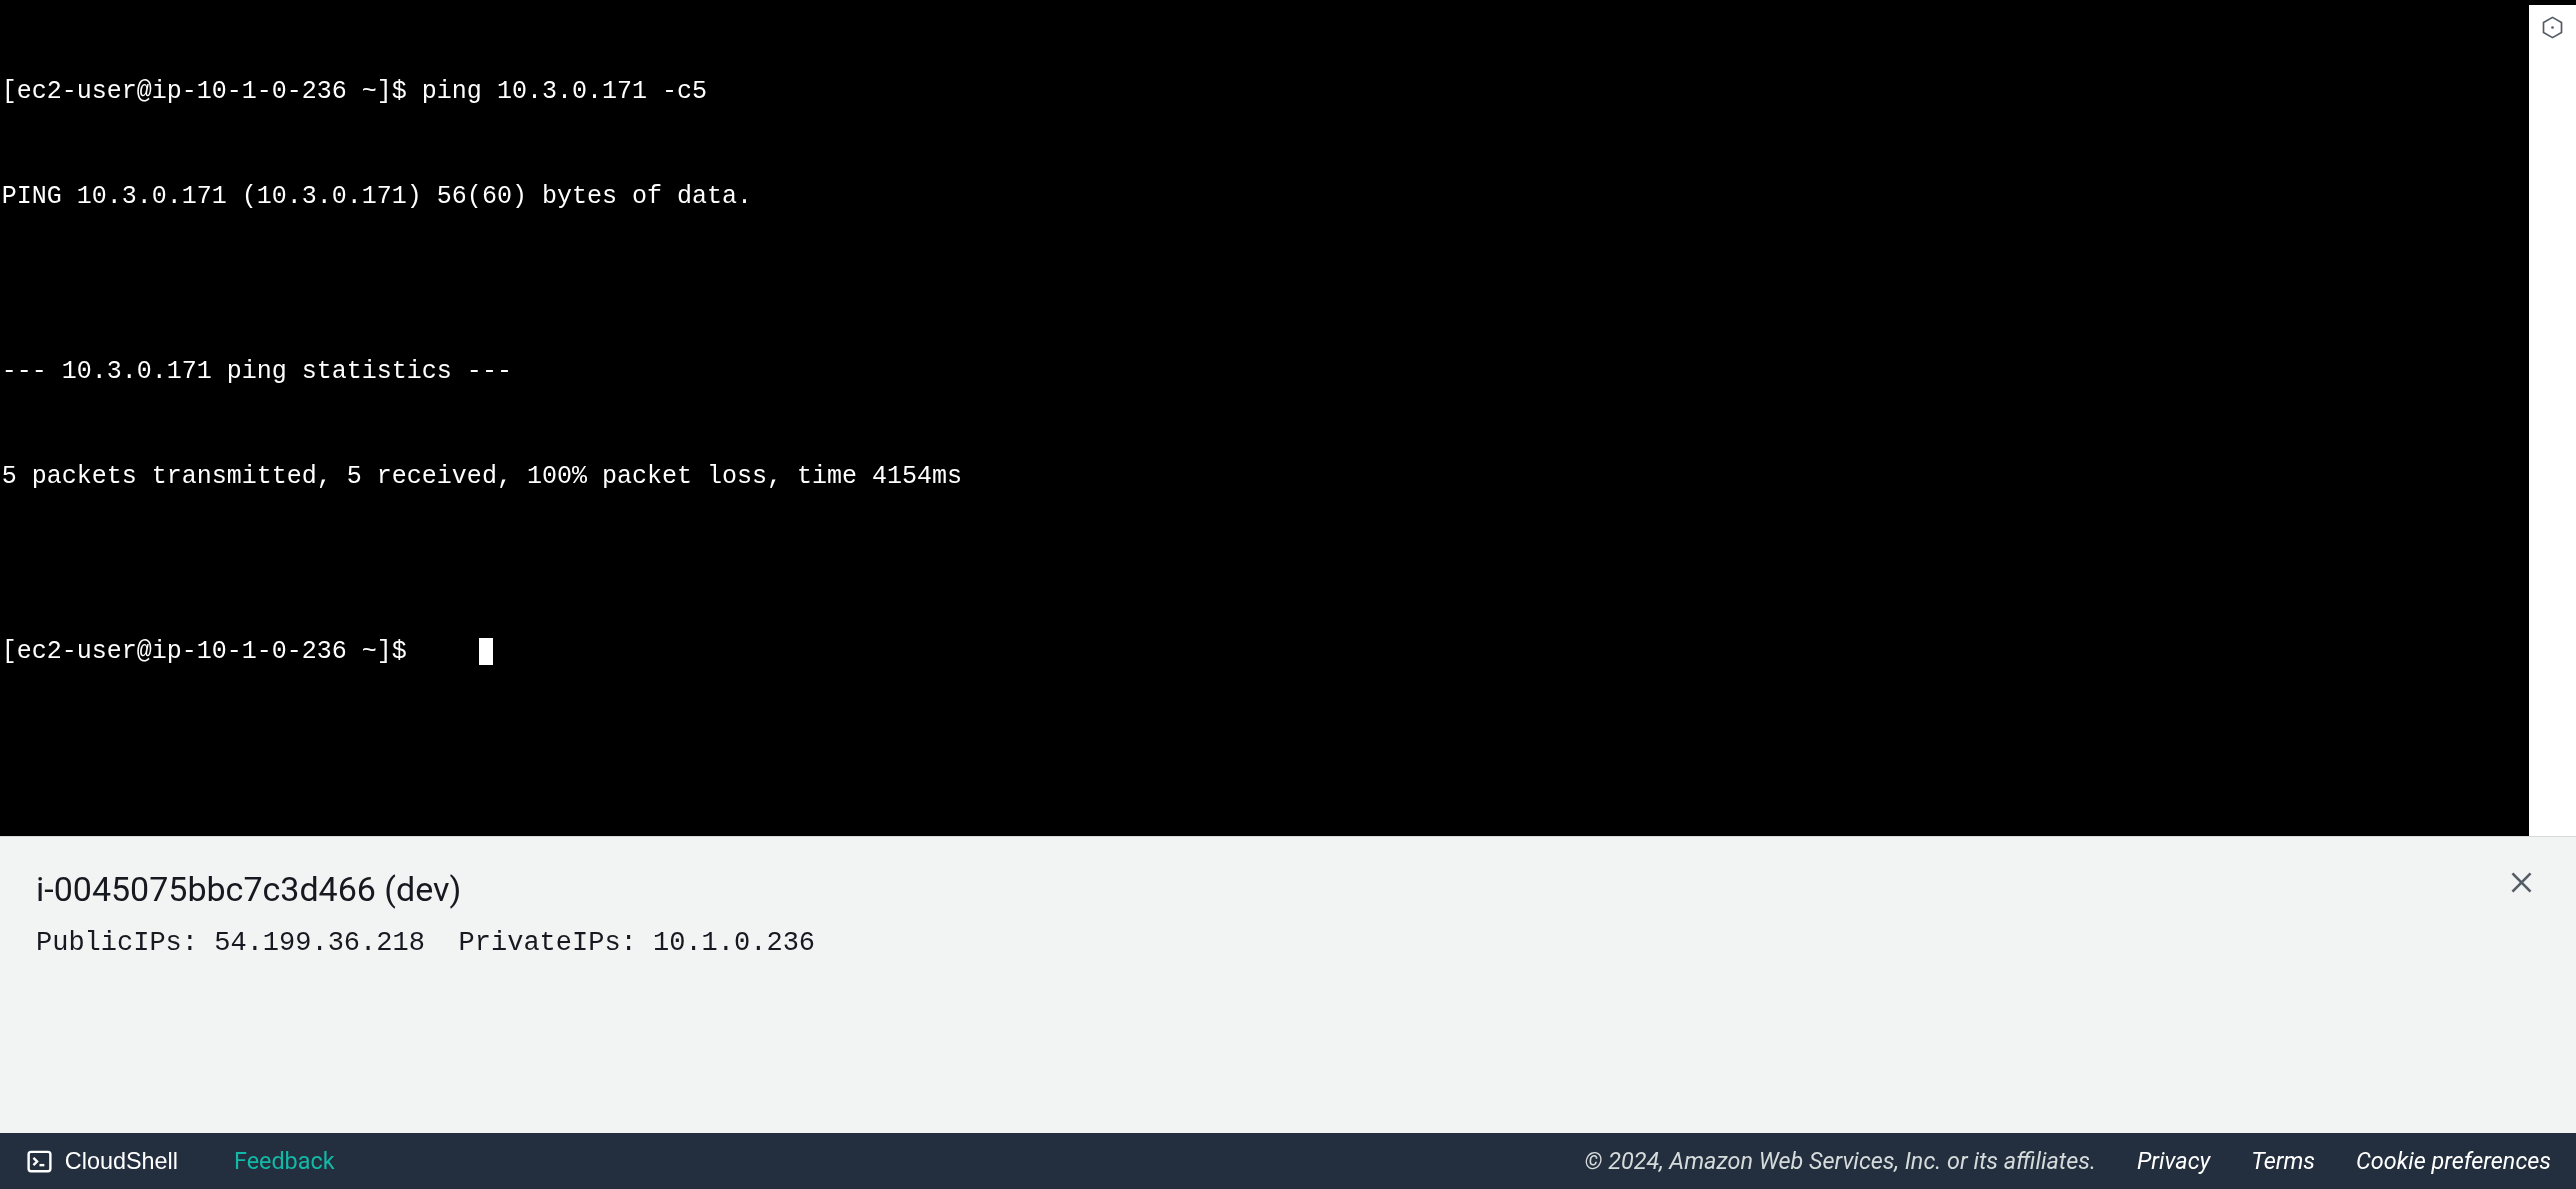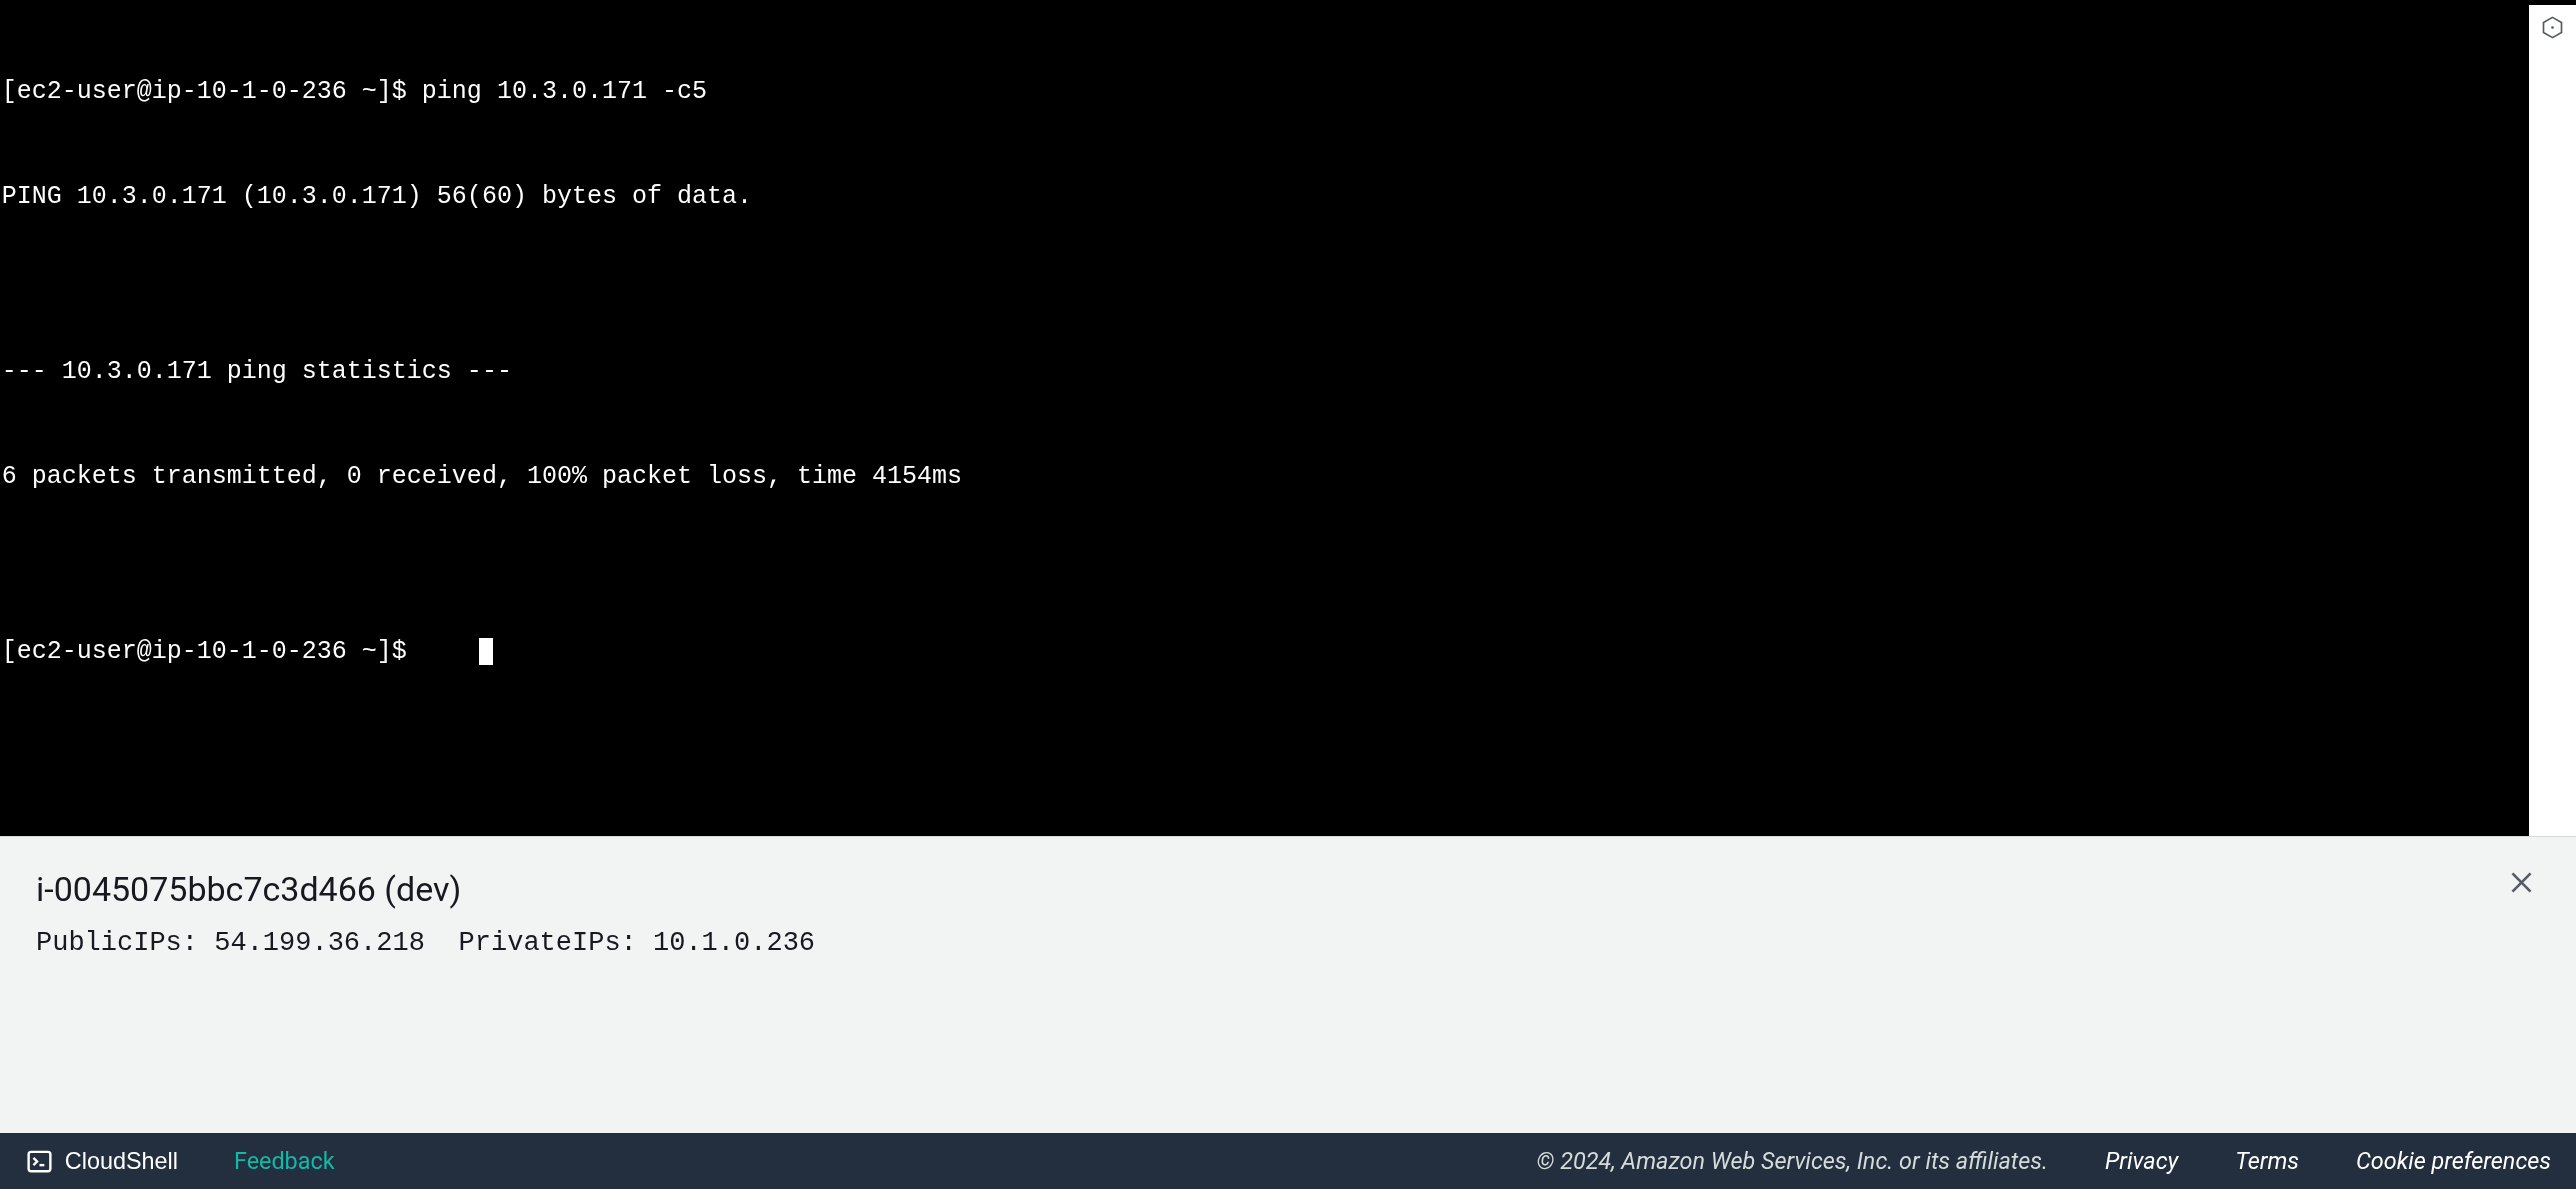--- a/index.html
+++ b/index.html
@@ -159,35 +159,34 @@
       gap: 41px;
       font-style: italic;
     }
     .copyright {
       color: #d5dbdb;
     }
     .footer-link {
       color: #ffffff;
       text-decoration: none;
       cursor: pointer;
-      margin-left: 16px;
     }
   </style>
 </head>
 <body>
 
 <div class="app">
 
   <div class="terminal-wrap">
     <div class="terminal-area">
       <span class="terminal-line">[ec2-user@ip-10-1-0-236 ~]$ ping 10.3.0.171 -c5</span>
       <span class="terminal-line">PING 10.3.0.171 (10.3.0.171) 56(60) bytes of data.</span>
       <span class="terminal-line"></span>
       <span class="terminal-line">--- 10.3.0.171 ping statistics ---</span>
-      <span class="terminal-line">6 packets transmitted, 0 received, 100% packet loss, time 4154ms</span>
+      <span class="terminal-line">5 packets transmitted, 5 received, 100% packet loss, time 4154ms</span>
       <span class="terminal-line"></span>
       <span class="terminal-prompt-line">
         <span>[ec2-user@ip-10-1-0-236 ~]$ </span><span class="cursor"></span>
       </span>
     </div>
     <div class="side-widget">
       <span>
         <svg viewBox="0 0 24 24">
           <polygon points="12,3 20,7.5 20,16.5 12,21 4,16.5 4,7.5"></polygon>
           <circle cx="12" cy="12" r="1.2" fill="#545b64" stroke="none"></circle>

